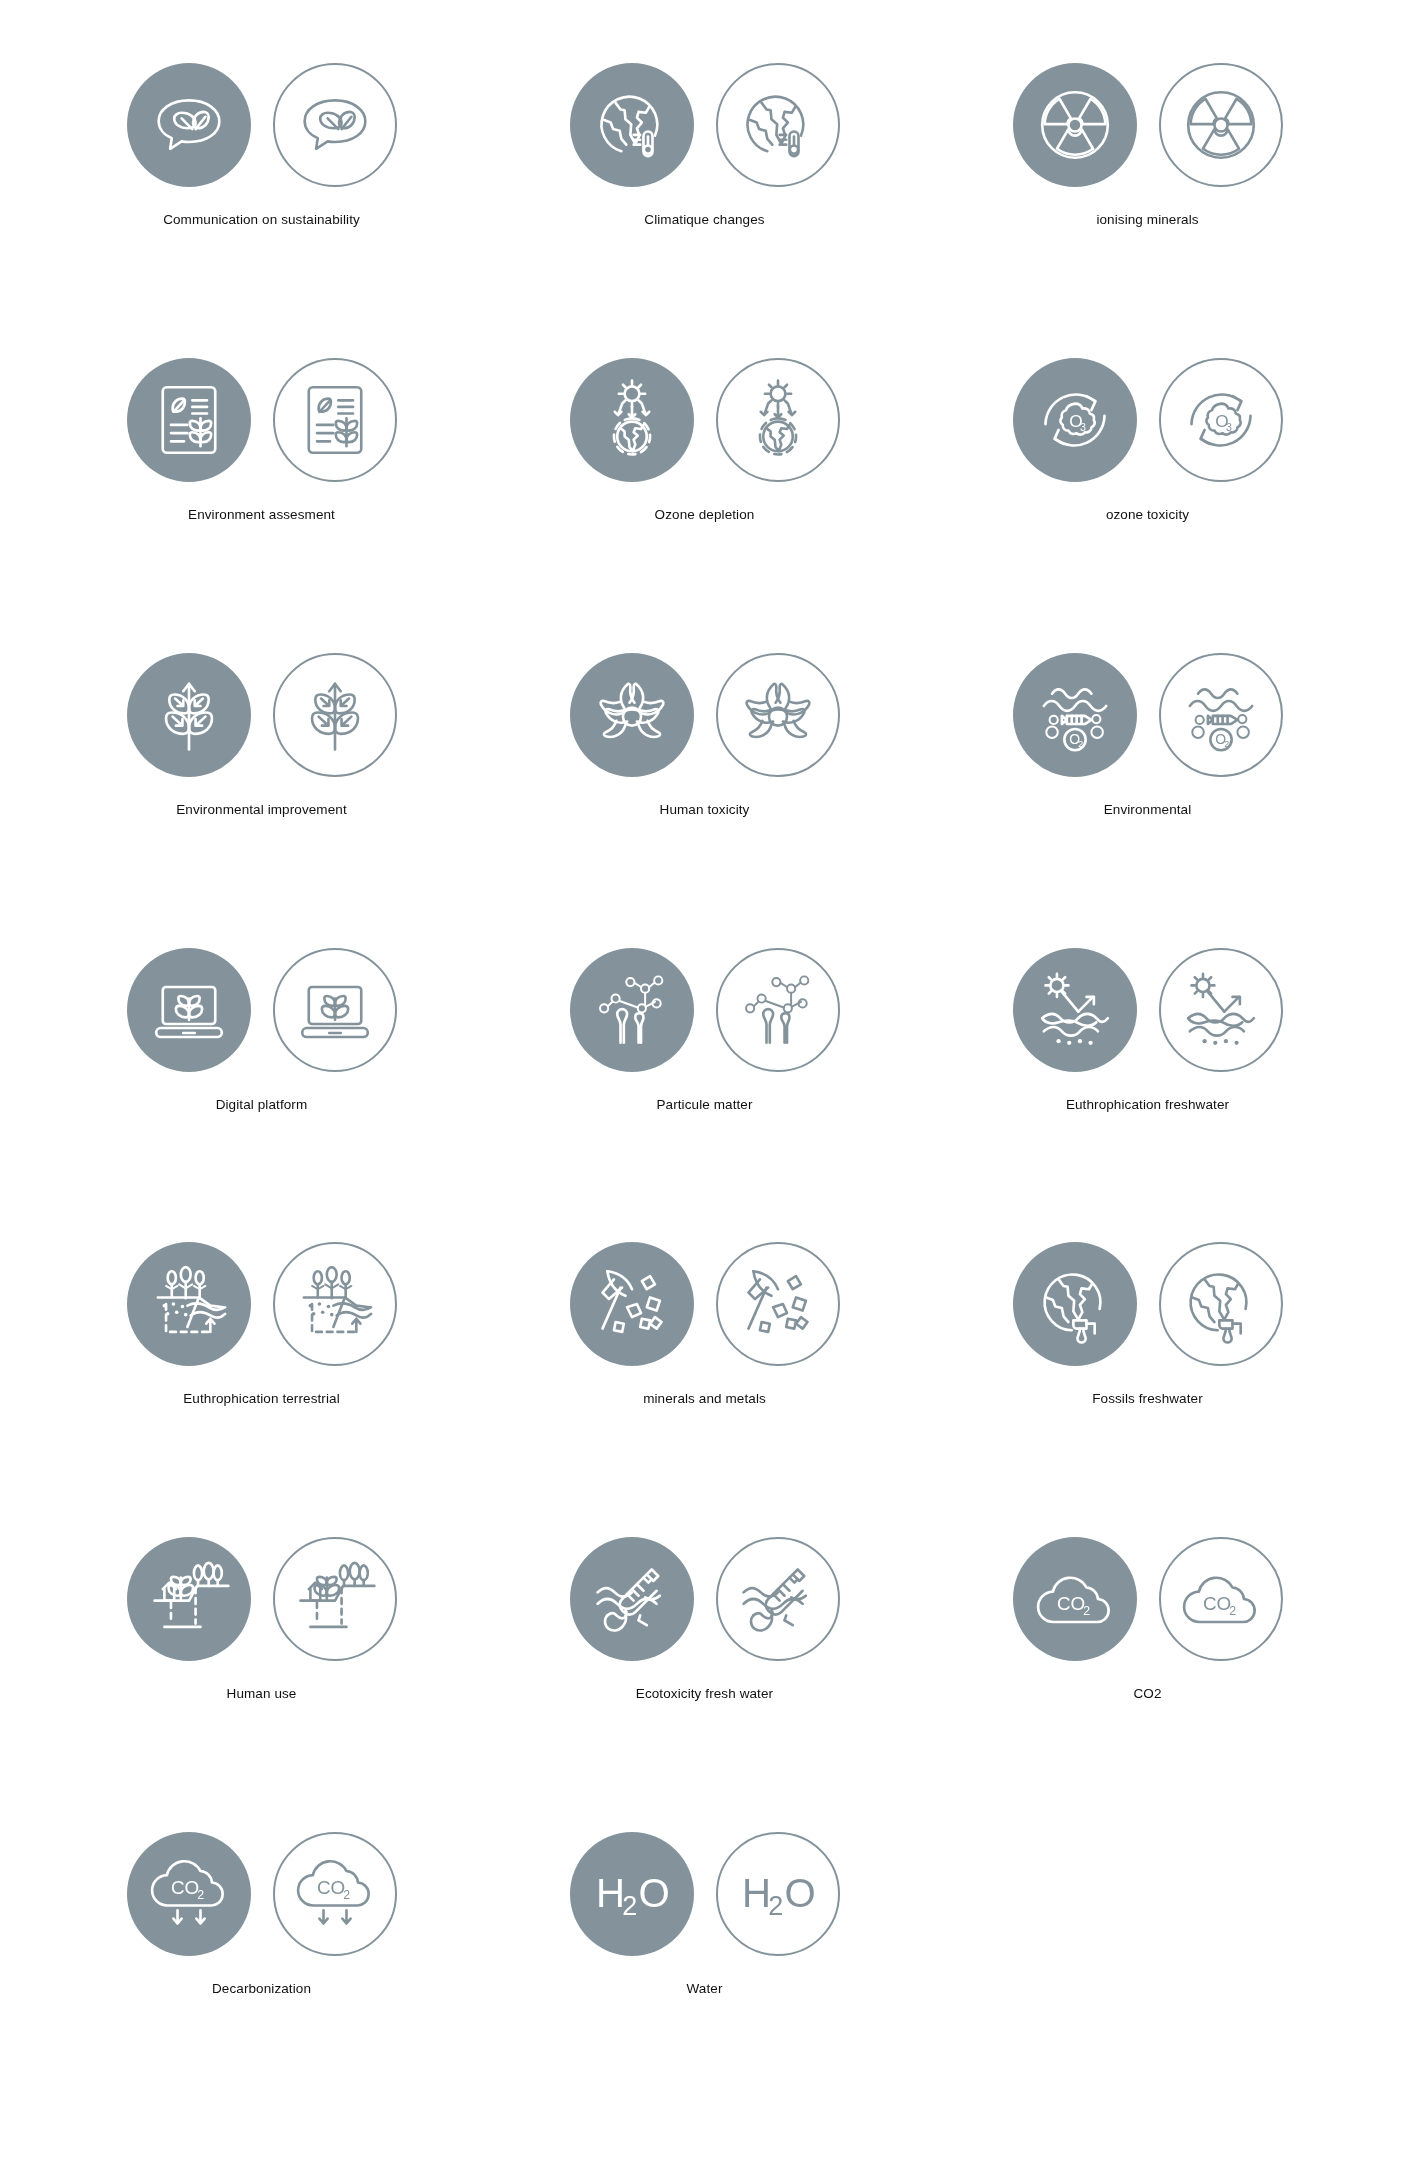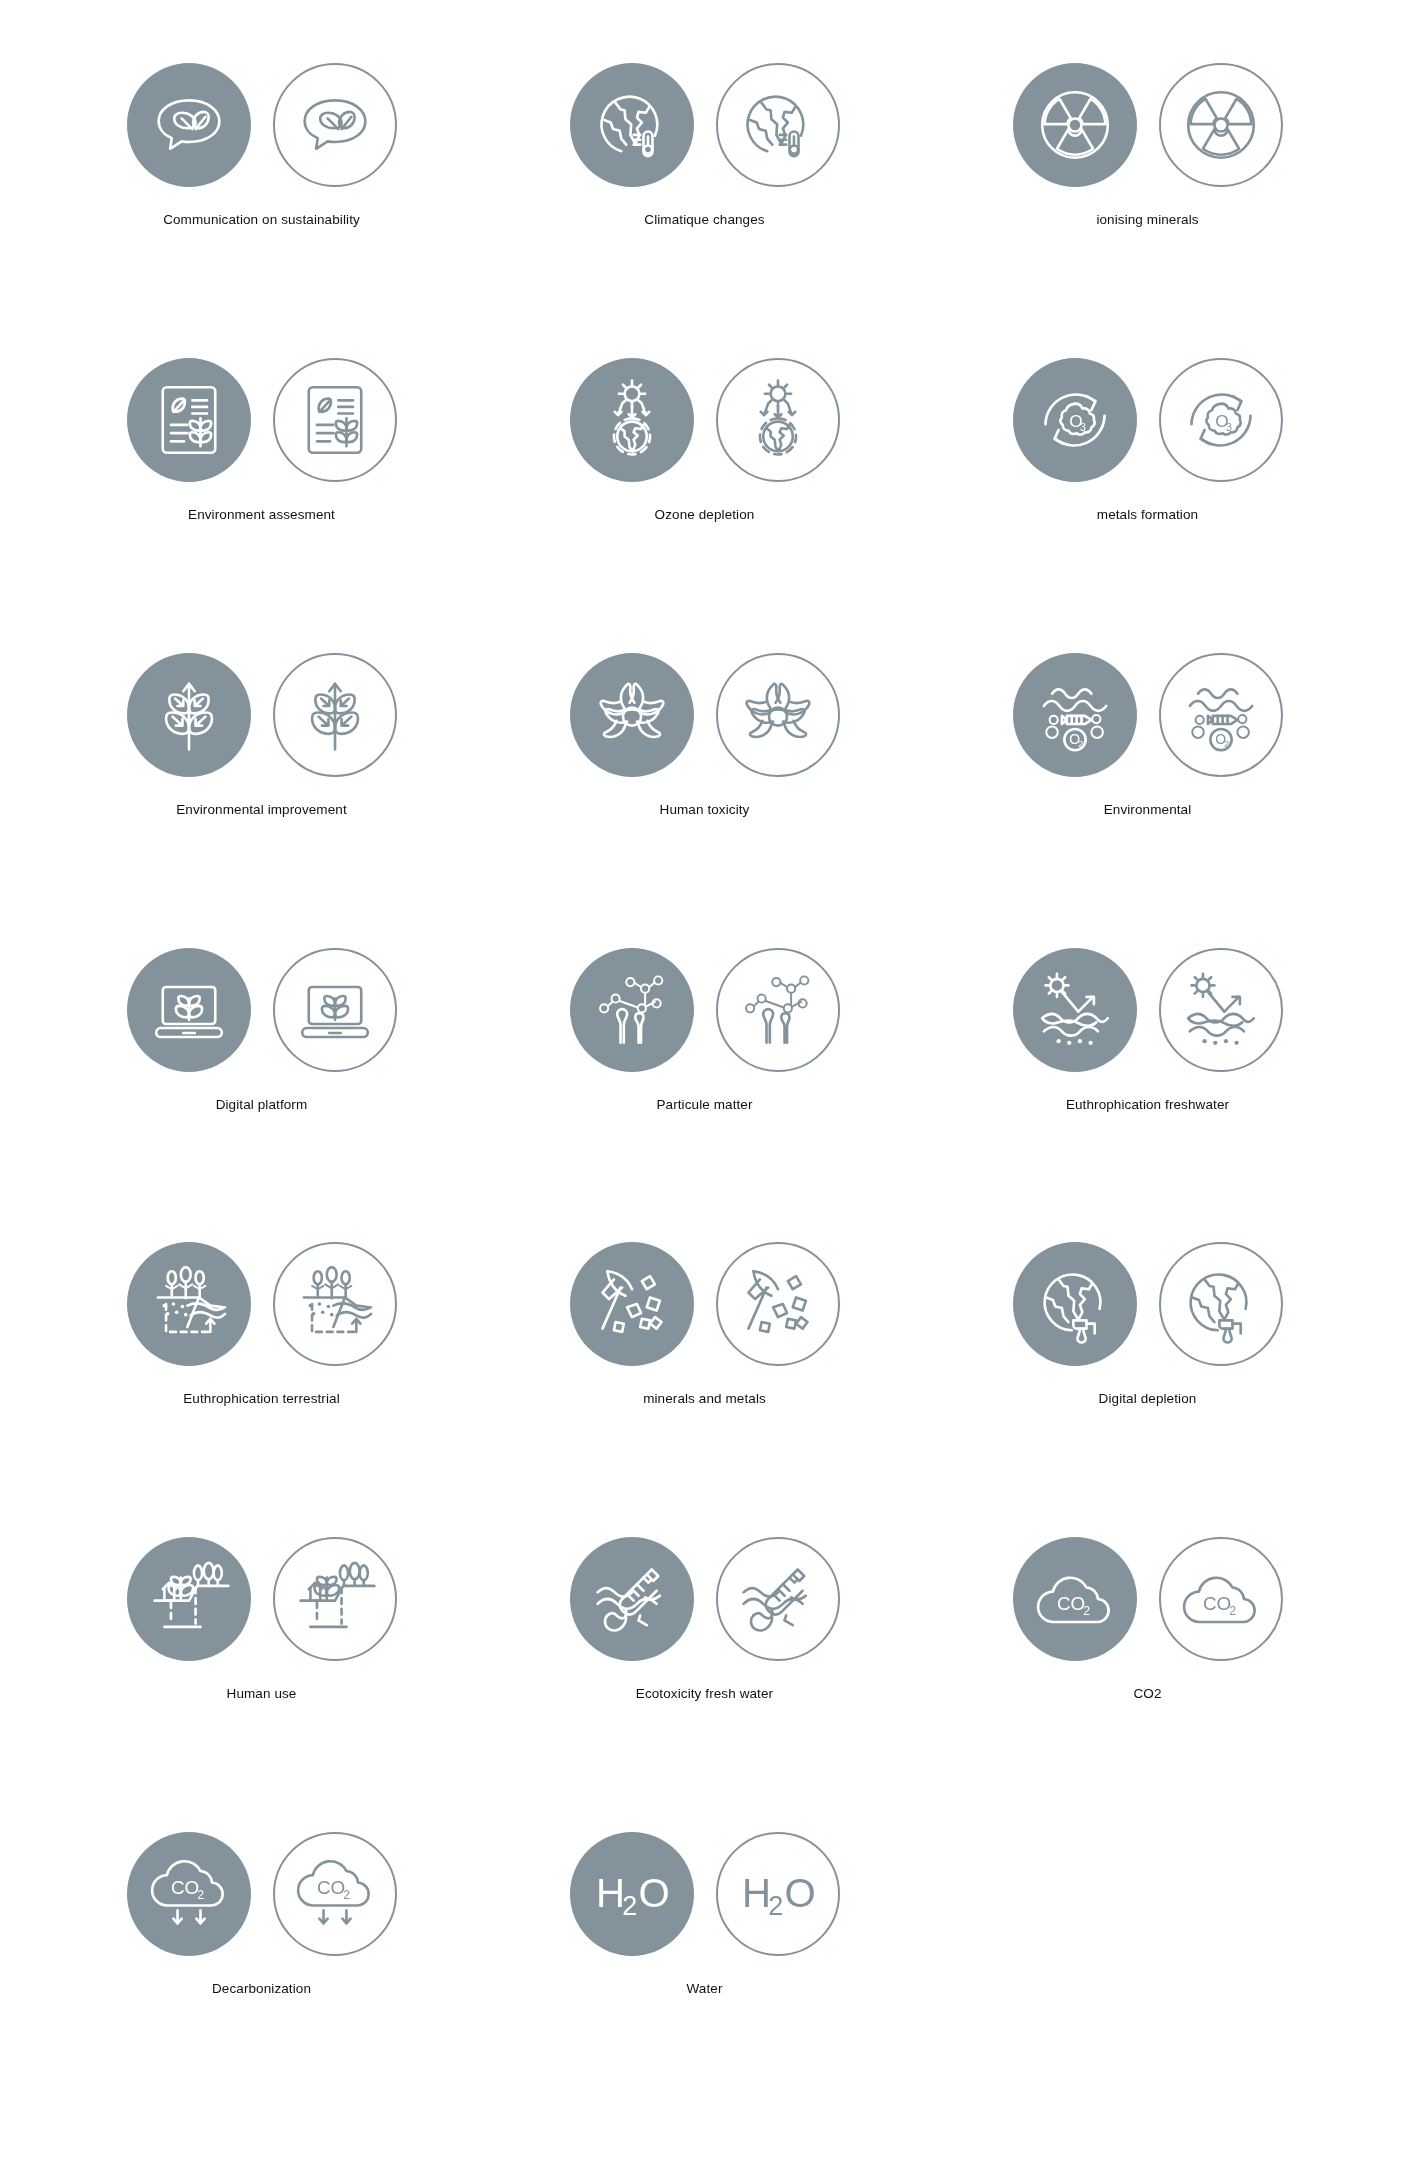--- a/index.html
+++ b/index.html
@@ -273,21 +273,21 @@
           <path class="st" d="M14 55a37 37 0 0 1 60-28"></path>
           <path class="st" d="M64 21l11 6-5 11"></path>
           <path class="st" d="M86 45a37 37 0 0 1-60 28"></path>
           <path class="st" d="M36 79l-11-6 5-11"></path>
           <path class="st" d="M50 30c5 0 8 3 9 6 5-1 9 2 9 6 4 1 6 4 5 8 2 3 1 7-3 9 0 4-4 7-8 6-2 3-7 4-10 1-4 2-8 1-10-3-4 0-7-3-7-7-3-2-4-6-1-9-1-4 1-8 5-9 1-4 5-7 11-8z"></path>
           <text class="glyph o3-text" x="43" y="58">O</text>
           <text class="glyph o3-sub" x="56" y="63">3</text>
         </svg>
       </div>
     </div>
-    <div class="caption">metals formation</div>
+    <div class="caption">ozone toxicity</div>
   </div>
 
   <div class="cell">
     <div class="pair">
       <div class="badge filled">
         <svg viewBox="0 0 100 100" aria-hidden="true">
           <path class="st" d="M50 92V12"></path>
           <path class="st" d="M50 12l-7 9M50 12l7 9"></path>
           <path class="st" d="M50 42c0-10-8-17-18-17-4 0-6 2-6 6 0 10 8 17 18 17 4 0 6-2 6-6z"></path>
           <path class="st" d="M33 30l10 9M43 39h-7M43 39v-7"></path>
@@ -589,21 +589,21 @@
         <svg viewBox="0 0 100 100" aria-hidden="true">
           <path class="st" d="M80 56a34 34 0 1 0-34 26"></path>
           <path class="st" d="M30 20l6 8 5 1 1 11 7 6-1 13 6 10 5-9-3-9 6-7-6-6 2-7 9 1 4-7"></path>
           <path class="st" d="M15 42l8 3 3 8 8 2 2 10 6 7"></path>
           <path class="st" d="M48 70h16v10H52a4 4 0 0 1-4-4z"></path>
           <path class="st" d="M64 74h10v12"></path>
           <path class="st" d="M56 80c0 6-3 9-3 12a5 5 0 0 0 10 0c0-3-3-6-3-12"></path>
         </svg>
       </div>
     </div>
-    <div class="caption">Digital depletion</div>
+    <div class="caption">Fossils freshwater</div>
   </div>
 
   <div class="cell">
     <div class="pair">
       <div class="badge filled">
         <svg viewBox="0 0 100 100" aria-hidden="true">
           <path class="st" d="M68 16c0-6 3-10 6-10s6 4 6 10-3 10-6 10-6-4-6-10z"></path>
           <path class="st" d="M56 18c0-5 3-9 5-9s5 4 5 9-2 9-5 9-5-4-5-9z"></path>
           <path class="st" d="M80 18c0-5 3-9 5-9s5 4 5 9-2 9-5 9-5-4-5-9z"></path>
           <path class="st" d="M61 27v7M74 26v8M85 27v7"></path>

